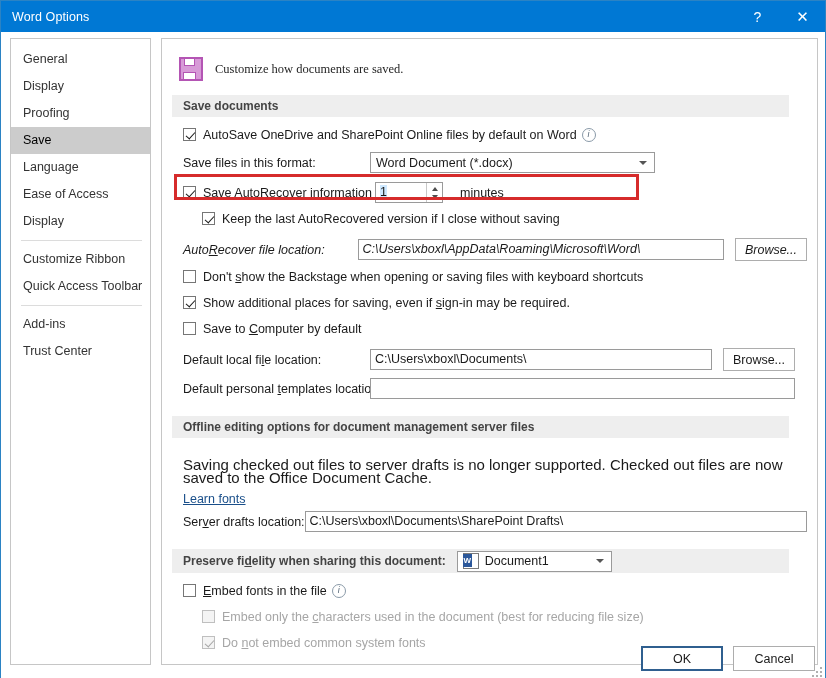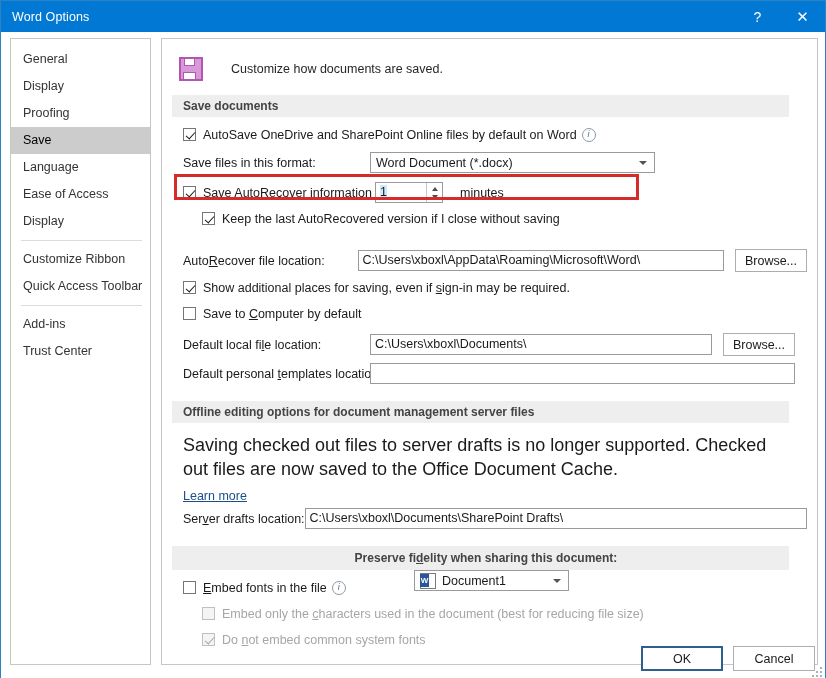--- a/index.html
+++ b/index.html
@@ -140,23 +140,24 @@
     position: absolute;
     left: 4px;
     bottom: 1px;
     width: 13px;
     height: 8px;
     background: #ffffff;
     border: 1px solid #b455b4;
     box-sizing: border-box;
   }
   .page-header-text {
-    margin-left: 28px;
+    margin-left: 12px;
     font-size: 12.5px;
     color: #262626;
+    font-family: Liberation Serif, serif;
   }
 
   
   .section-head {
     background: #eeeeee;
     height: 22px;
     line-height: 22px;
     font-weight: bold;
     font-size: 12px;
     color: #444444;
@@ -349,24 +350,24 @@
     top: 135px;
     width: 465px;
     height: 26px;
     border: 3px solid #d62b2b;
     box-sizing: border-box;
     pointer-events: none;
     z-index: 5;
   }
 
   .paragraph {
-    font-size: 18px;
-    color: #1a1a1a;
-    line-height: 24px;
-    margin-top: 10px;
+    font-size: 15px;
+    color: #1a1a1a;
+    line-height: 13px;
+    margin-top: 20px;
     max-width: 600px;
   }
   .link {
     font-size: 12.5px;
     color: #1a4f8a;
     text-decoration: underline;
     margin-top: 8px;
     display: inline-block;
     cursor: pointer;
   }
@@ -494,26 +495,30 @@
             </span>
           </span>
           <span class="lbl" style="margin-left:17px;"><u>m</u>inutes</span>
         </div>
 
         <div class="row tight" style="margin-left:19px;">
           <span class="cb checked"></span>
           <span class="lbl">Keep the last AutoRecovered version if I close without saving</span>
         </div>
 
-        <div class="row" style="margin-top:20px;">
+        <div class="row" style="margin-top:9px;font-style:italic;">
           <span class="field-label" style="width:187px;">Auto<u>R</u>ecover file location:</span>
           <span class="textbox" style="width:392px;">C:\Users\xboxl\AppData\Roaming\Microsoft\Word\</span>
           <span class="btn" style="margin-left:11px;width:72px;">Browse...</span>
         </div>
 
+        <div class="row tight">
+          <span class="cb"></span>
+          <span class="lbl">Don't <u>s</u>how the Backstage when opening or saving files with keyboard shortcuts</span>
+        </div>
 
         <div class="row tight">
           <span class="cb checked"></span>
           <span class="lbl">Show additional places for saving, even if <u>s</u>ign-in may be required.</span>
         </div>
 
         <div class="row tight">
           <span class="cb"></span>
           <span class="lbl">Save to <u>C</u>omputer by default</span>
         </div>
@@ -526,28 +531,28 @@
 
         <div class="row">
           <span class="field-label" style="width:187px;">Default personal <u>t</u>emplates location:</span>
           <span class="textbox" style="width:425px;"></span>
         </div>
       </div>
 
       <div class="section-head" style="margin-top:17px;">Offline editing options for document management server files</div>
       <div class="section-body">
         <div class="paragraph">Saving checked out files to server drafts is no longer supported. Checked out files are now saved to the Office Document Cache.</div>
-        <a class="link">Learn more</a>
+        <a class="link">Learn fonts</a>
         <div class="row" style="margin-top:5px;">
           <span class="field-label" style="width:123px;">Ser<u>v</u>er drafts location:</span>
           <span class="textbox" style="width:523px;">C:\Users\xboxl\Documents\SharePoint Drafts\</span>
         </div>
       </div>
 
-      <div class="section-head with-combo" style="margin-top:17px;flex-direction:column;">
+      <div class="section-head with-combo" style="margin-top:17px;">
         <span>Preserve fi<u>d</u>elity when sharing this document:</span>
         <span class="combo" style="width:155px;margin-left:11px;background:#ffffff;">
           <span class="doc-icon">
             <span class="page"></span>
             <span class="blue">W</span>
           </span>
           <span style="font-weight:normal;color:#1a1a1a;">Document1</span>
           <span class="arrow"></span>
         </span>
       </div>

